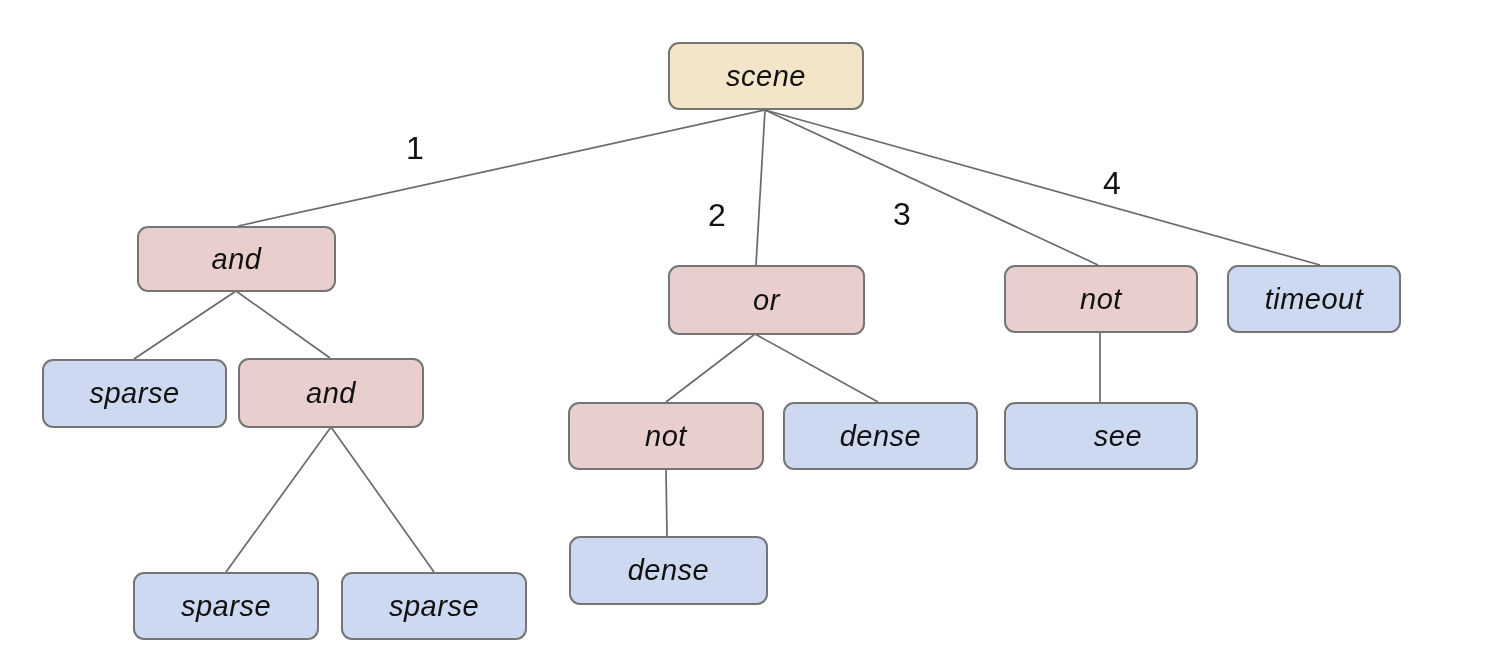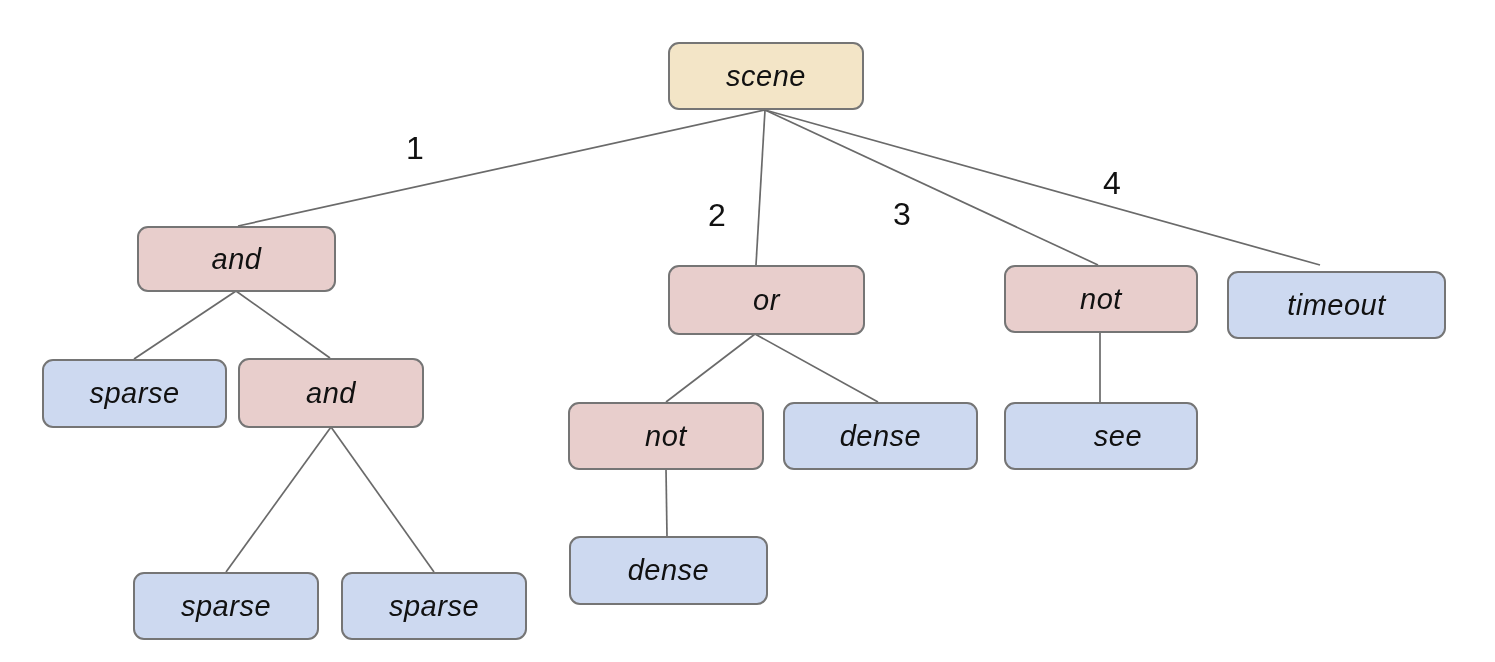--- a/index.html
+++ b/index.html
@@ -76,21 +76,21 @@
 
   <div class="edge-label" style="left:415px;  top:148px;">1</div>
   <div class="edge-label" style="left:717px;  top:215px;">2</div>
   <div class="edge-label" style="left:902px;  top:214px;">3</div>
   <div class="edge-label" style="left:1112px; top:183px;">4</div>
 
   <div class="node root" style="left:668px;  top:42px;  width:196px; height:68px;">scene</div>
   <div class="node operator" style="left:137px;  top:226px; width:199px; height:66px;">and</div>
   <div class="node operator" style="left:657px;  top:265px; width:197px; height:70px;margin-left:11px;">or</div>
   <div class="node operator" style="left:1004px; top:265px; width:194px; height:68px;">not</div>
-  <div class="node leaf" style="left:1227px; top:265px; width:219px; height:68px;margin-top:6px;">timeout</div>
+  <div class="node leaf" style="left:1227px; top:265px; width:174px; height:68px;">timeout</div>
   <div class="node leaf" style="left:42px;   top:359px; width:185px; height:69px;">sparse</div>
   <div class="node operator" style="left:238px;  top:358px; width:186px; height:70px;">and</div>
   <div class="node operator" style="left:568px;  top:402px; width:196px; height:68px;">not</div>
   <div class="node leaf" style="left:783px;  top:402px; width:195px; height:68px;">dense</div>
   <div class="node leaf" style="left:1004px; top:402px; width:194px; height:68px;padding-left:34px;">see</div>
   <div class="node leaf" style="left:569px;  top:536px; width:199px; height:69px;">dense</div>
   <div class="node leaf" style="left:133px;  top:572px; width:186px; height:68px;">sparse</div>
   <div class="node leaf" style="left:341px;  top:572px; width:186px; height:68px;">sparse</div>
 
 </div>

